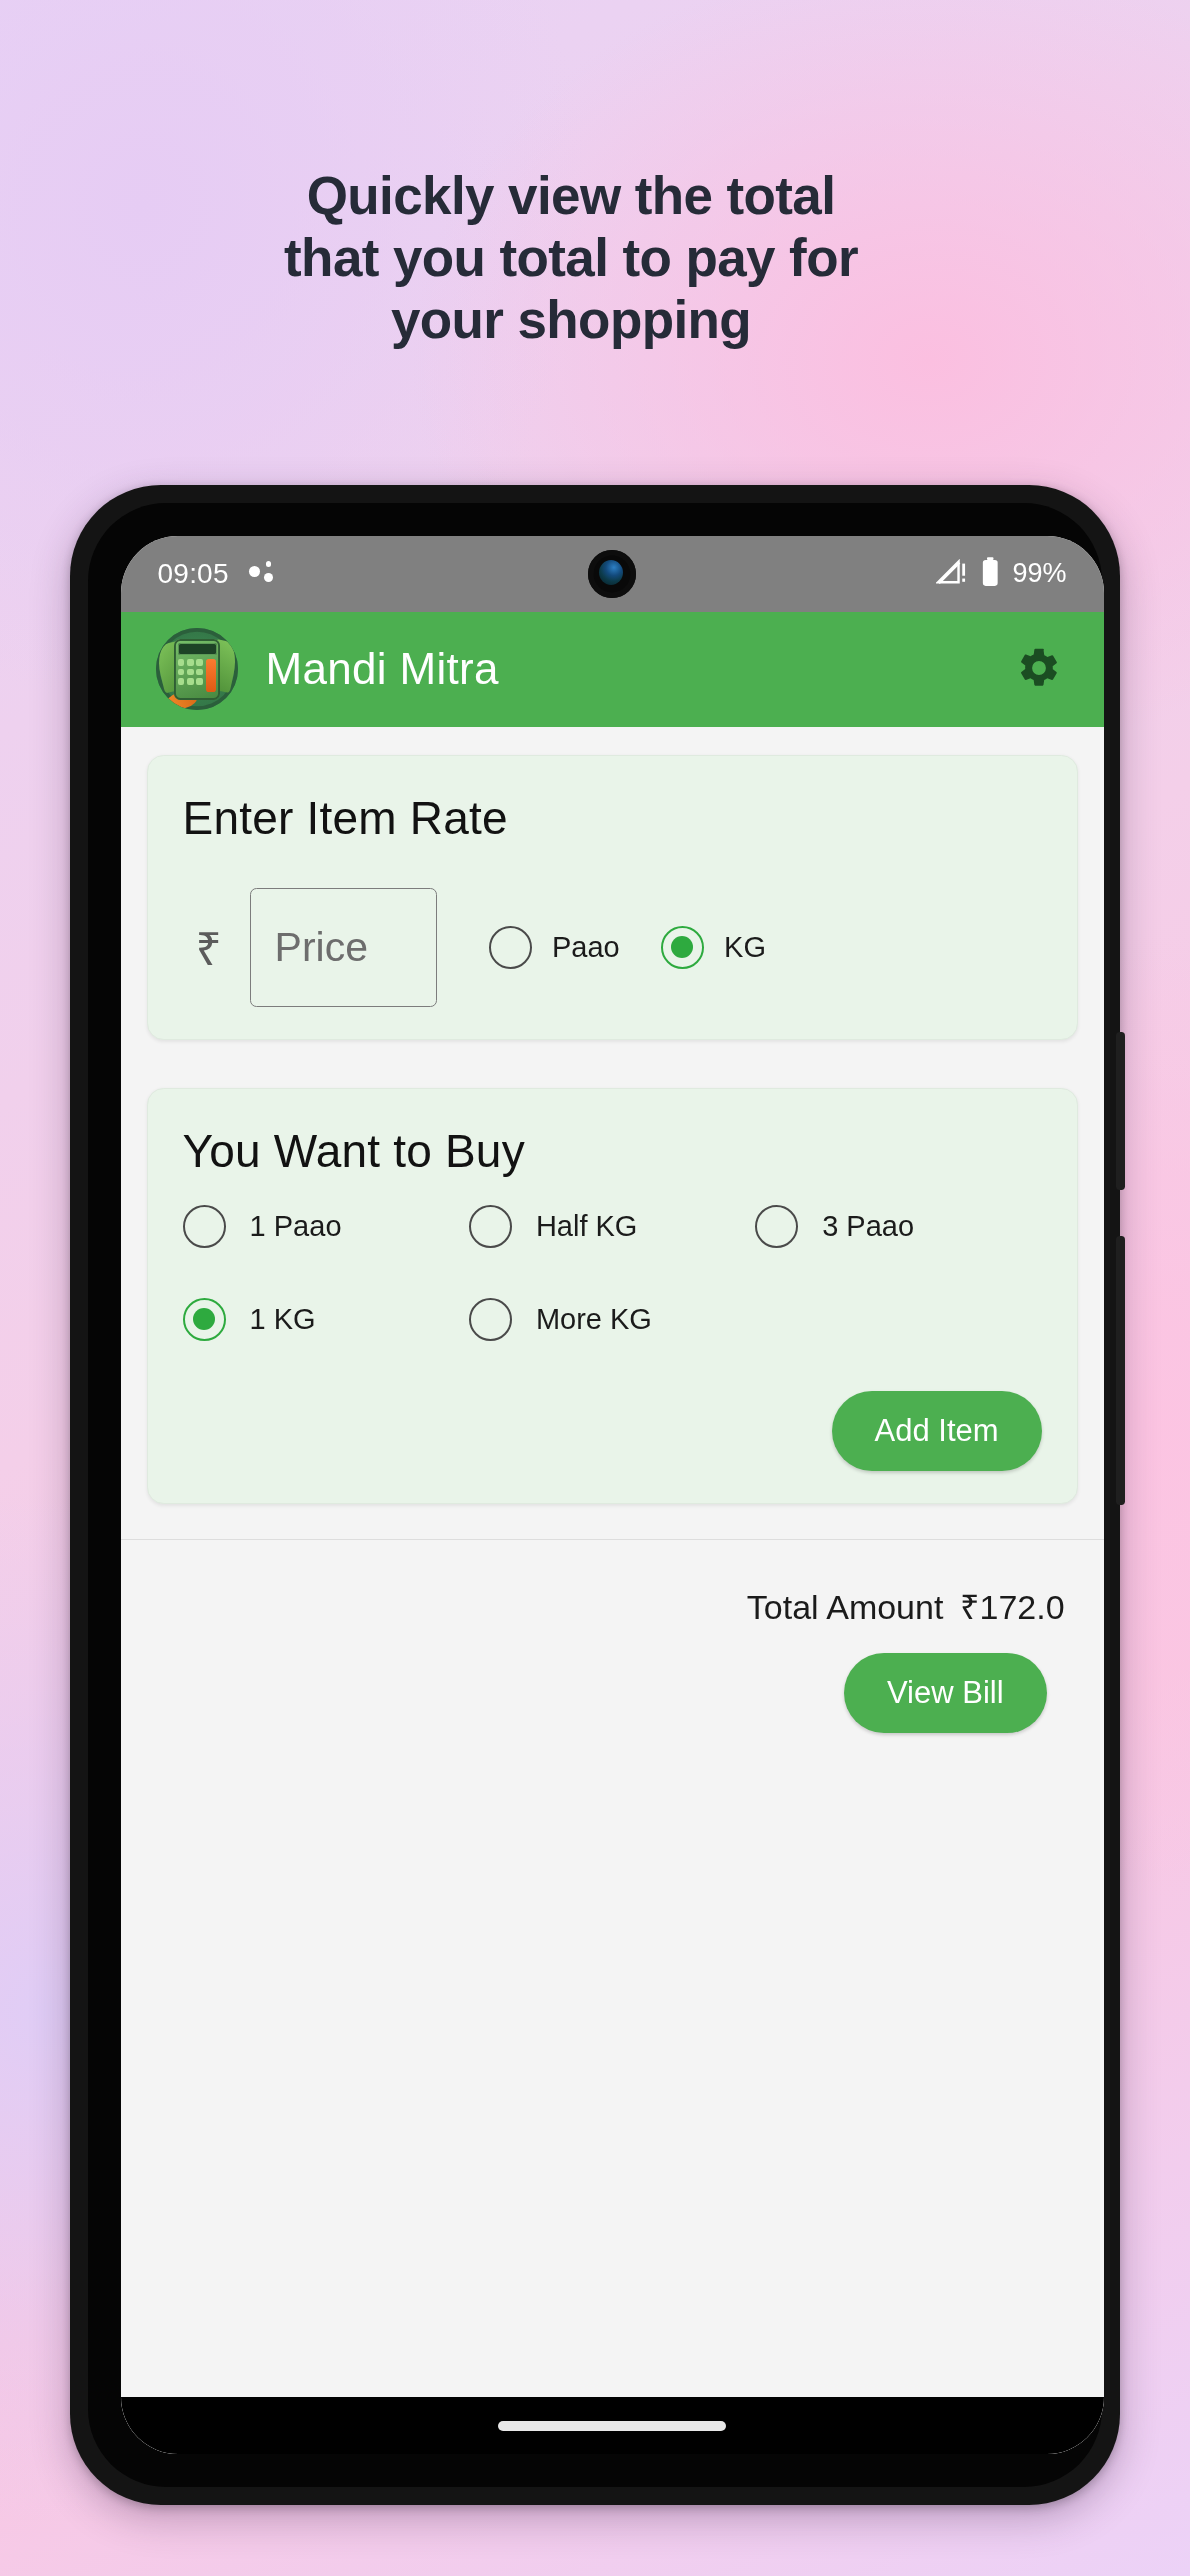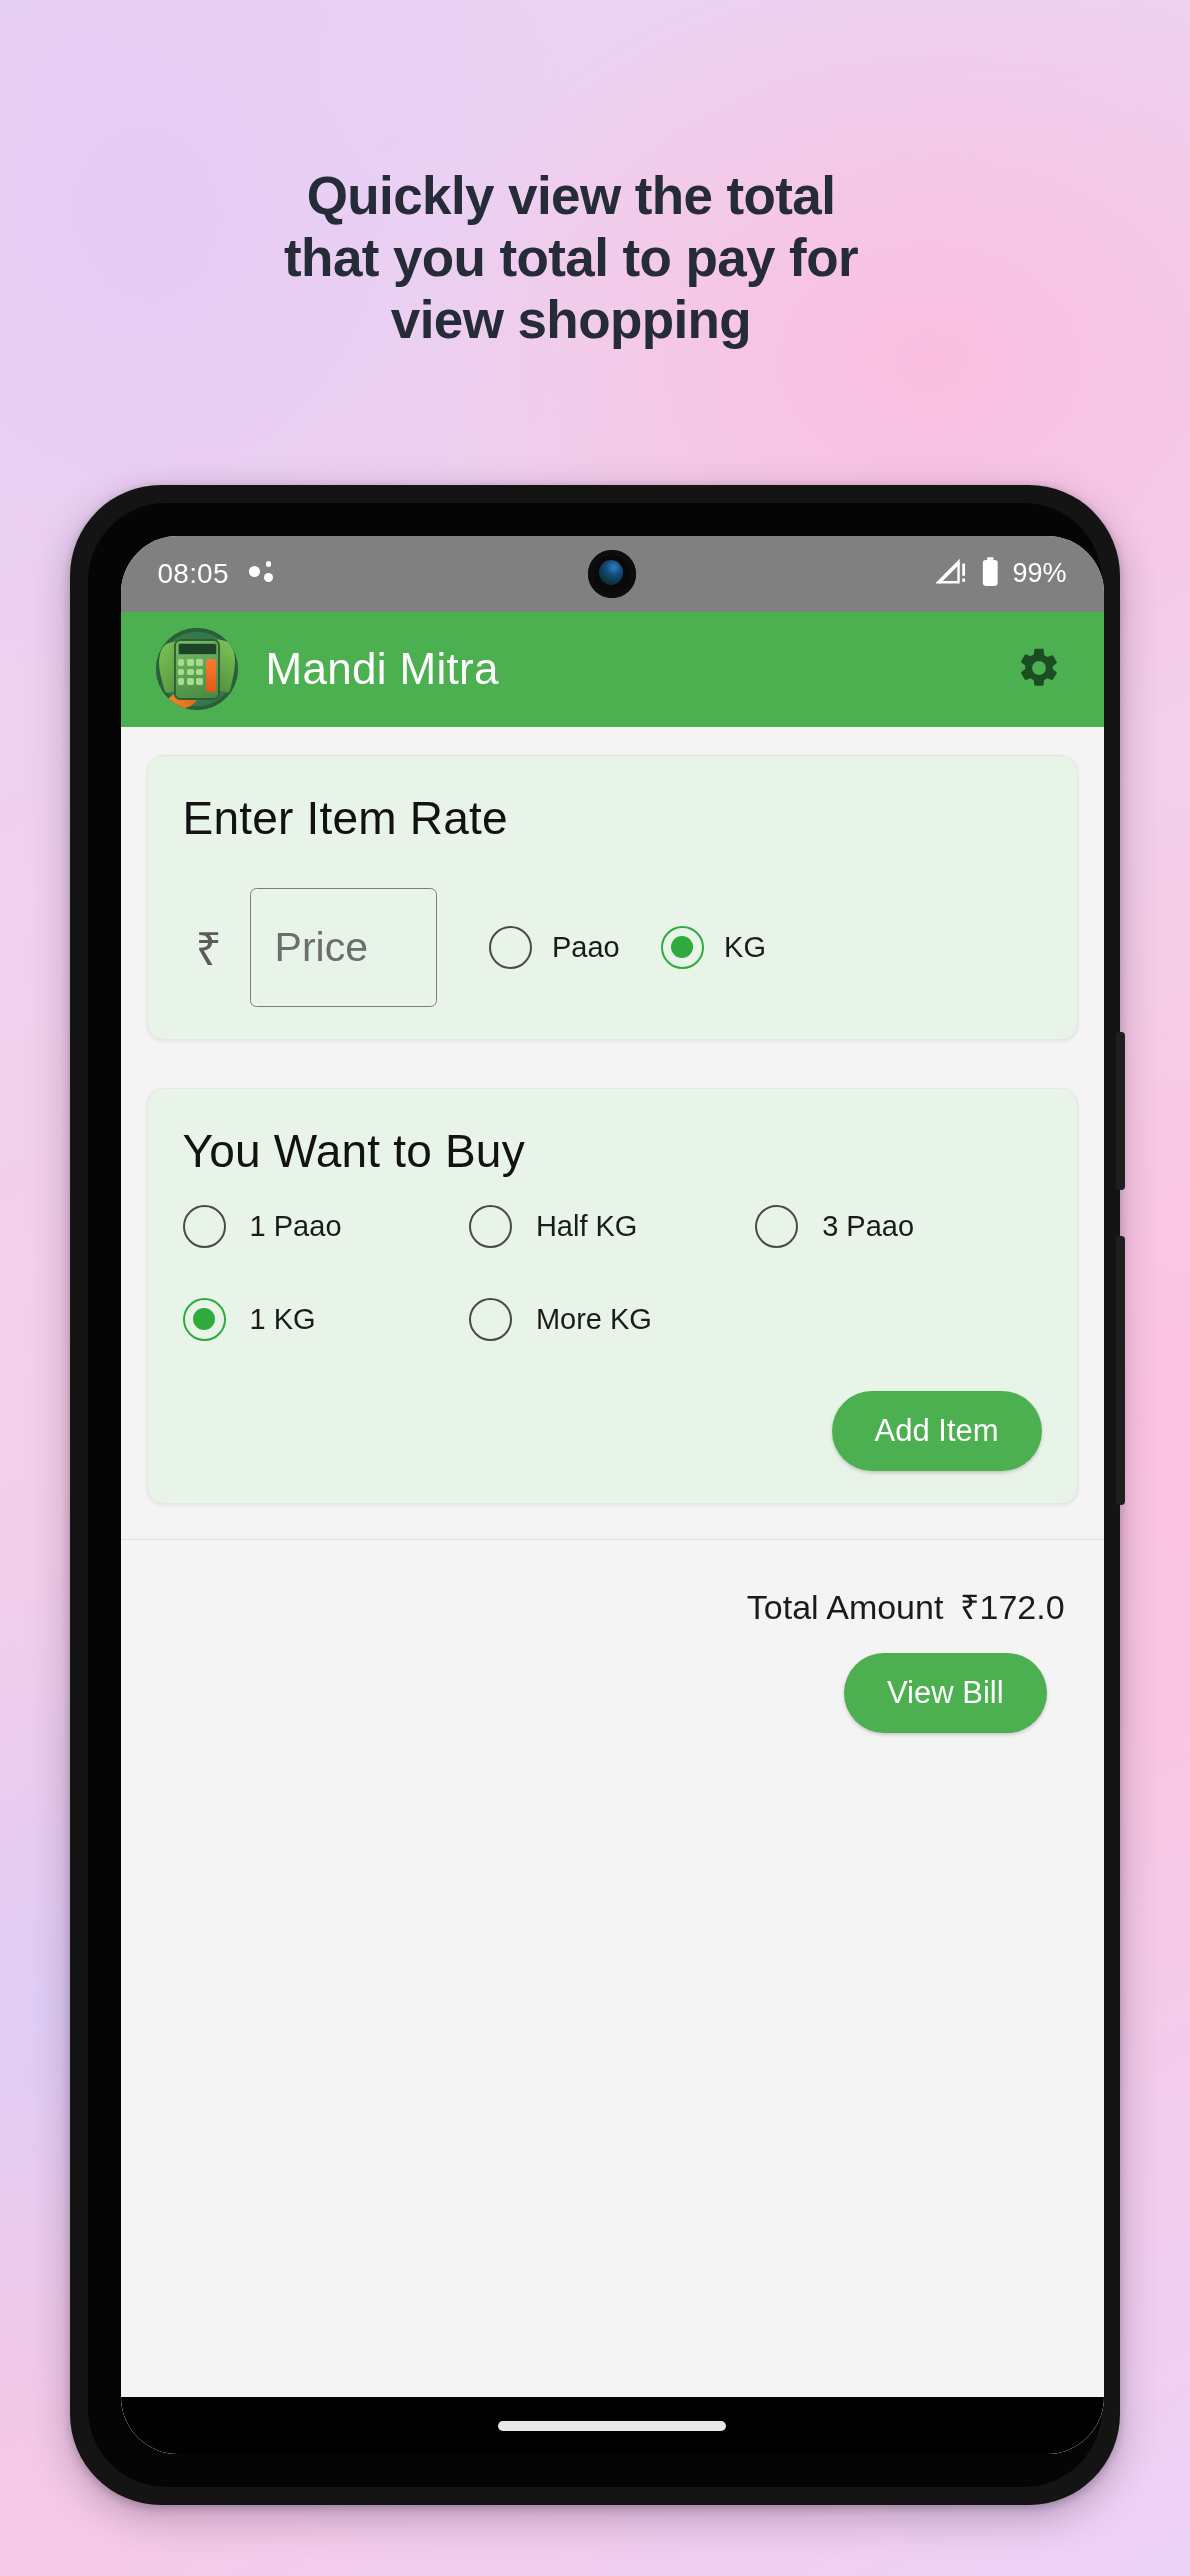--- a/index.html
+++ b/index.html
@@ -184,31 +184,31 @@
     position:absolute; left:50%; top:24px; transform:translateX(-50%);
     width:228px; height:10.2px; border-radius:6.5px; background:#e8e8e8;
   }
 </style>
 </head>
 <body>
 
 <div class="headline">
   <span>Quickly view the total</span>
   <span>that you total to pay for</span>
-  <span>view shopping</span>
+  <span>your shopping</span>
 </div>
 
 <div class="phone">
   <div class="btn-power"></div>
   <div class="btn-vol"></div>
   <div class="phone-inner">
     <div class="screen">
 
       <div class="statusbar">
-        <div class="sb-time">08:05</div>
+        <div class="sb-time">09:05</div>
         <div class="sb-dots">
           <i></i>
             <i></i>
             <i></i>
         </div>
         <div class="camera"></div>
         <div class="sb-right">
           <span>
             <svg width="32" height="28" viewBox="0 0 34 30">
               <path d="M2 26 L24 4 L24 26 Z" fill="none" stroke="#ffffff" stroke-width="2.6"></path>

